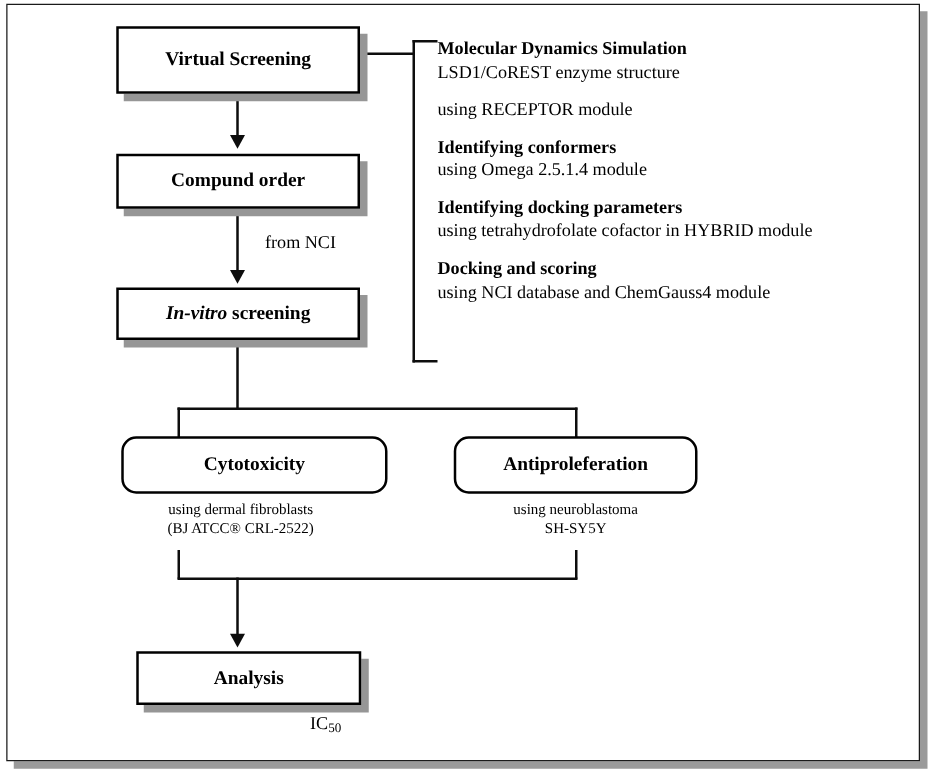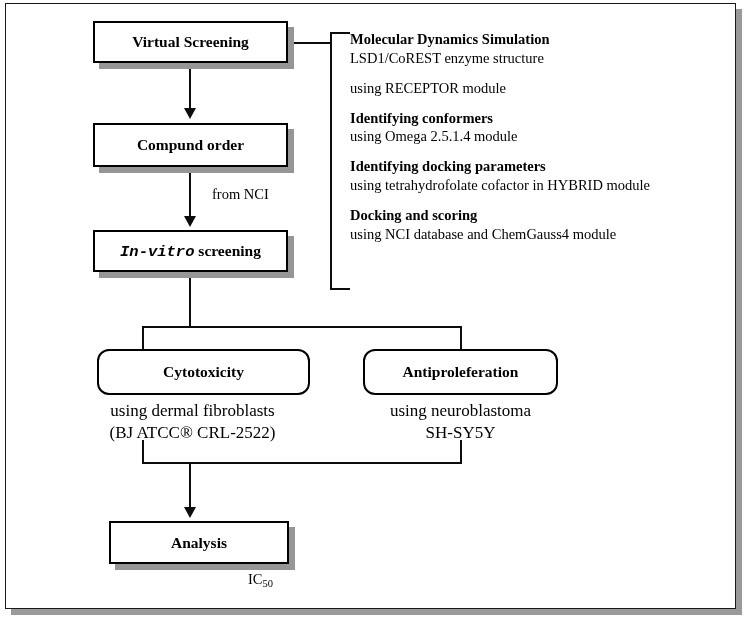--- a/index.html
+++ b/index.html
@@ -45,21 +45,20 @@
     z-index: 5;
   }
   .box.shadowed {
     box-shadow: 6px 6px 0 0 #969696;
   }
   .box.rounded {
     border-radius: 12px;
   }
   .box .ital {
     font-style: italic;
-    font-family: Liberation Mono, monospace;
   }
 
   
   .ln {
     position: absolute;
     background: #0d0d0d;
     z-index: 3;
   }
   .vline { width: 2px; }
   .hline { height: 2px; }
@@ -107,42 +106,42 @@
   
   .label {
     position: absolute;
     font-size: 14.5px;
     color: #000000;
     z-index: 6;
     white-space: nowrap;
   }
   .caption {
     position: absolute;
-    font-size: 17px;
+    font-size: 12px;
     line-height: 1.28;
     color: #000000;
     text-align: center;
     z-index: 6;
     white-space: nowrap;
   }
   .caption div { white-space: nowrap; }
   sub {
     font-size: 0.72em;
     vertical-align: -0.28em;
     text-align: center;
   }
 </style>
 </head>
 <body>
 
 <div id="canvas">
 
   <div id="frame"></div>
 
-  <div class="box shadowed" style="left:93px; top:21px; width:195px; height:42px;">
+  <div class="box shadowed" style="left:93px; top:21px; width:195px; height:54px;">
     <span>Virtual Screening</span>
   </div>
 
   <div class="ln hline" style="left:288px; top:42px; width:44px;"></div>
 
   <div class="ln vline" id="bracket-stem" style="left:330px; top:32px; height:258px;"></div>
   <div class="ln hline" style="left:330px; top:32px; width:20px;"></div>
   <div class="ln hline" style="left:330px; top:288px; width:20px;"></div>
 
   <div class="ln vline" style="left:189px; top:63px; height:48px;"></div>

